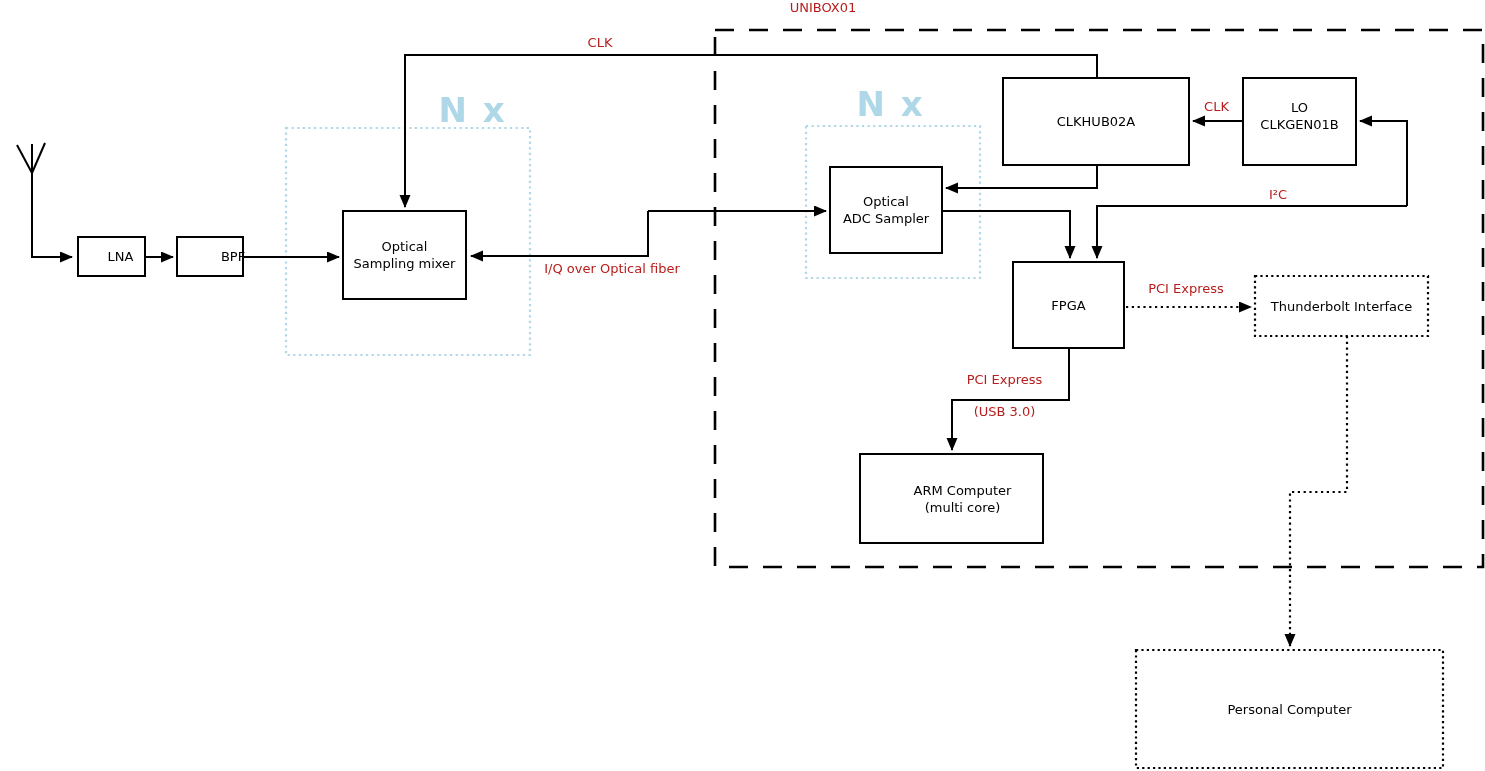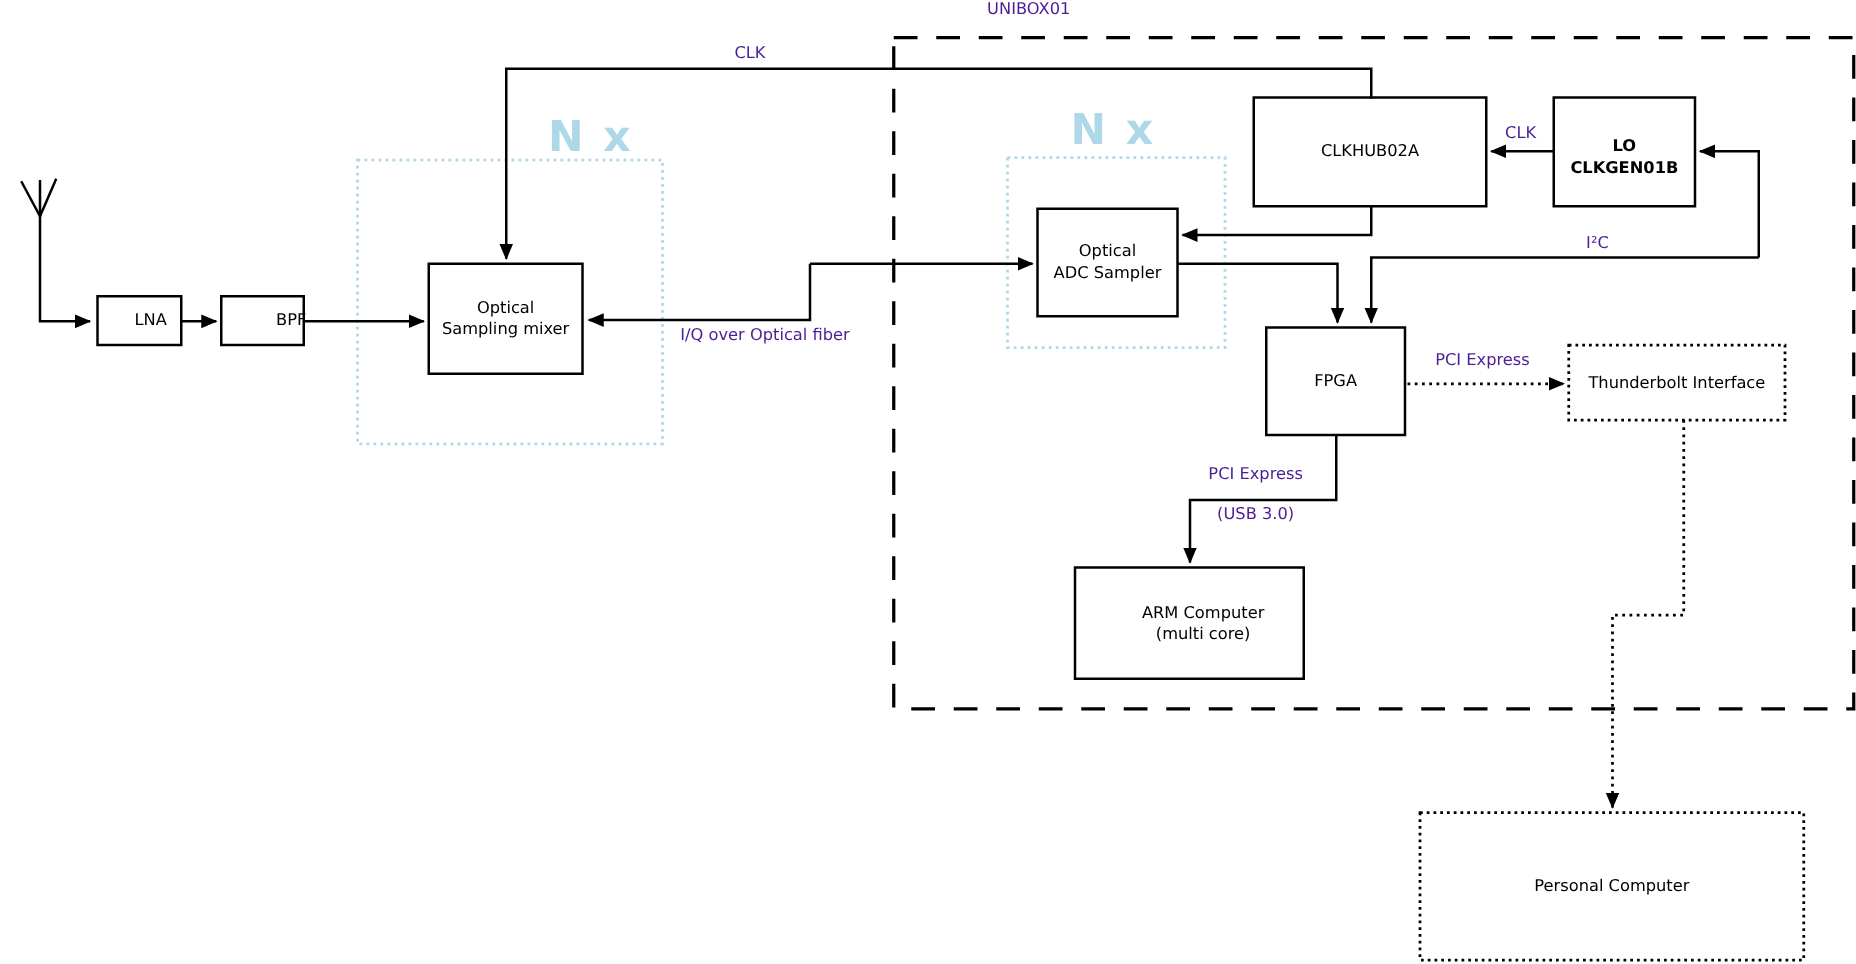--- a/index.html
+++ b/index.html
@@ -10,21 +10,21 @@
     font-family:"DejaVu Sans","Liberation Sans",sans-serif;
     color:#000;
     overflow:hidden;
   }
   svg{position:absolute;left:0;top:0;}
   .lbl{
     position:absolute;
     font-size:13px;
     line-height:16px;
     text-align:center;
-    color:#4c1d95;
+    color:#b91c1c;
     white-space:nowrap;
   }
   .boxlbl{
     position:absolute;
     display:flex;flex-direction:column;
     align-items:center;justify-content:center;
     font-size:13px;line-height:17px;
     text-align:center;color:#000;
   }
   .nx{
@@ -94,21 +94,21 @@
     <span>Optical</span>
     <span>Sampling mixer</span>
   </div>
   <div class="boxlbl" style="left:830px;top:167px;width:112px;height:86px;">
     <span>Optical</span>
     <span>ADC Sampler</span>
   </div>
   <div class="boxlbl" style="left:1003px;top:78px;width:186px;height:87px;">
     <span>CLKHUB02A</span>
   </div>
-  <div class="boxlbl" style="left:1243px;top:82px;width:113px;height:87px;font-weight:bold;">
+  <div class="boxlbl" style="left:1243px;top:72px;width:113px;height:87px;">
     <span>LO</span>
     <span>CLKGEN01B</span>
   </div>
   <div class="boxlbl" style="left:1013px;top:262px;width:111px;height:86px;">
     <span>FPGA</span>
   </div>
   <div class="boxlbl" style="left:860px;top:454px;width:183px;height:89px;padding-left:11px;">
     <span>ARM Computer</span>
     <span>(multi core)</span>
   </div>

